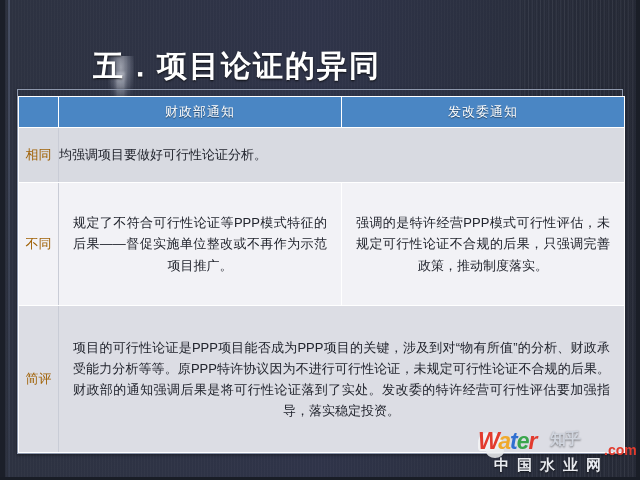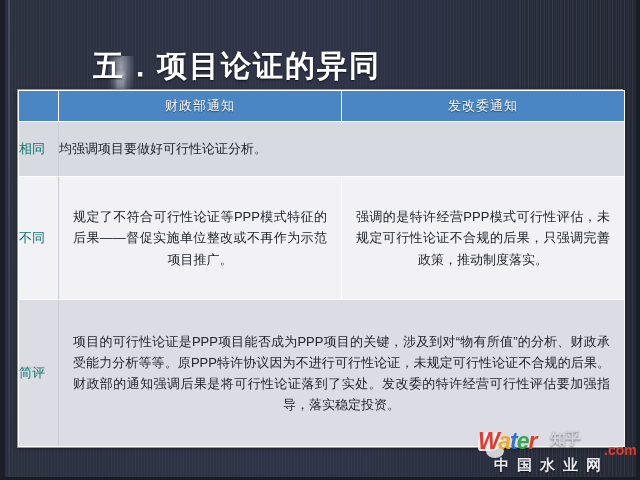--- a/index.html
+++ b/index.html
@@ -127,20 +127,21 @@
     top: 89px;
     width: 606px;
     border: 1px solid #8e98ad;
     box-shadow: 0 1px 3px rgba(0,0,0,.45);
     box-sizing: border-box;
   }
   table.cmp {
     border-collapse: collapse;
     width: 100%;
     table-layout: fixed;
+    margin-top: 6px;
   }
   table.cmp td, table.cmp th {
     border: 1px solid #ffffff;
     vertical-align: middle;
     padding: 0;
   }
   .col-label { width: 40px; }
   .col-a     { width: 283px; }
   .col-b     { width: 283px; }
 
@@ -150,22 +151,23 @@
     color: #ffffff;
     font-size: 13px;
     font-weight: normal;
     letter-spacing: 1px;
     text-align: center;
     text-shadow: 0 1px 1px rgba(0,0,0,.5);
   }
   thead th.hdr-blank { background: #4a86c4; }
 
   .rlabel {
+    text-align: center;
     font-size: 13px;
-    color: #0f766e;
+    color: #a16207;
     line-height: 1.18;
     padding: 0 4px;
     word-break: break-all;
   }
   .cell {
     font-size: 13px;
     color: #22252e;
     line-height: 1.62;
     padding: 9px 12px;
     text-align: left;

